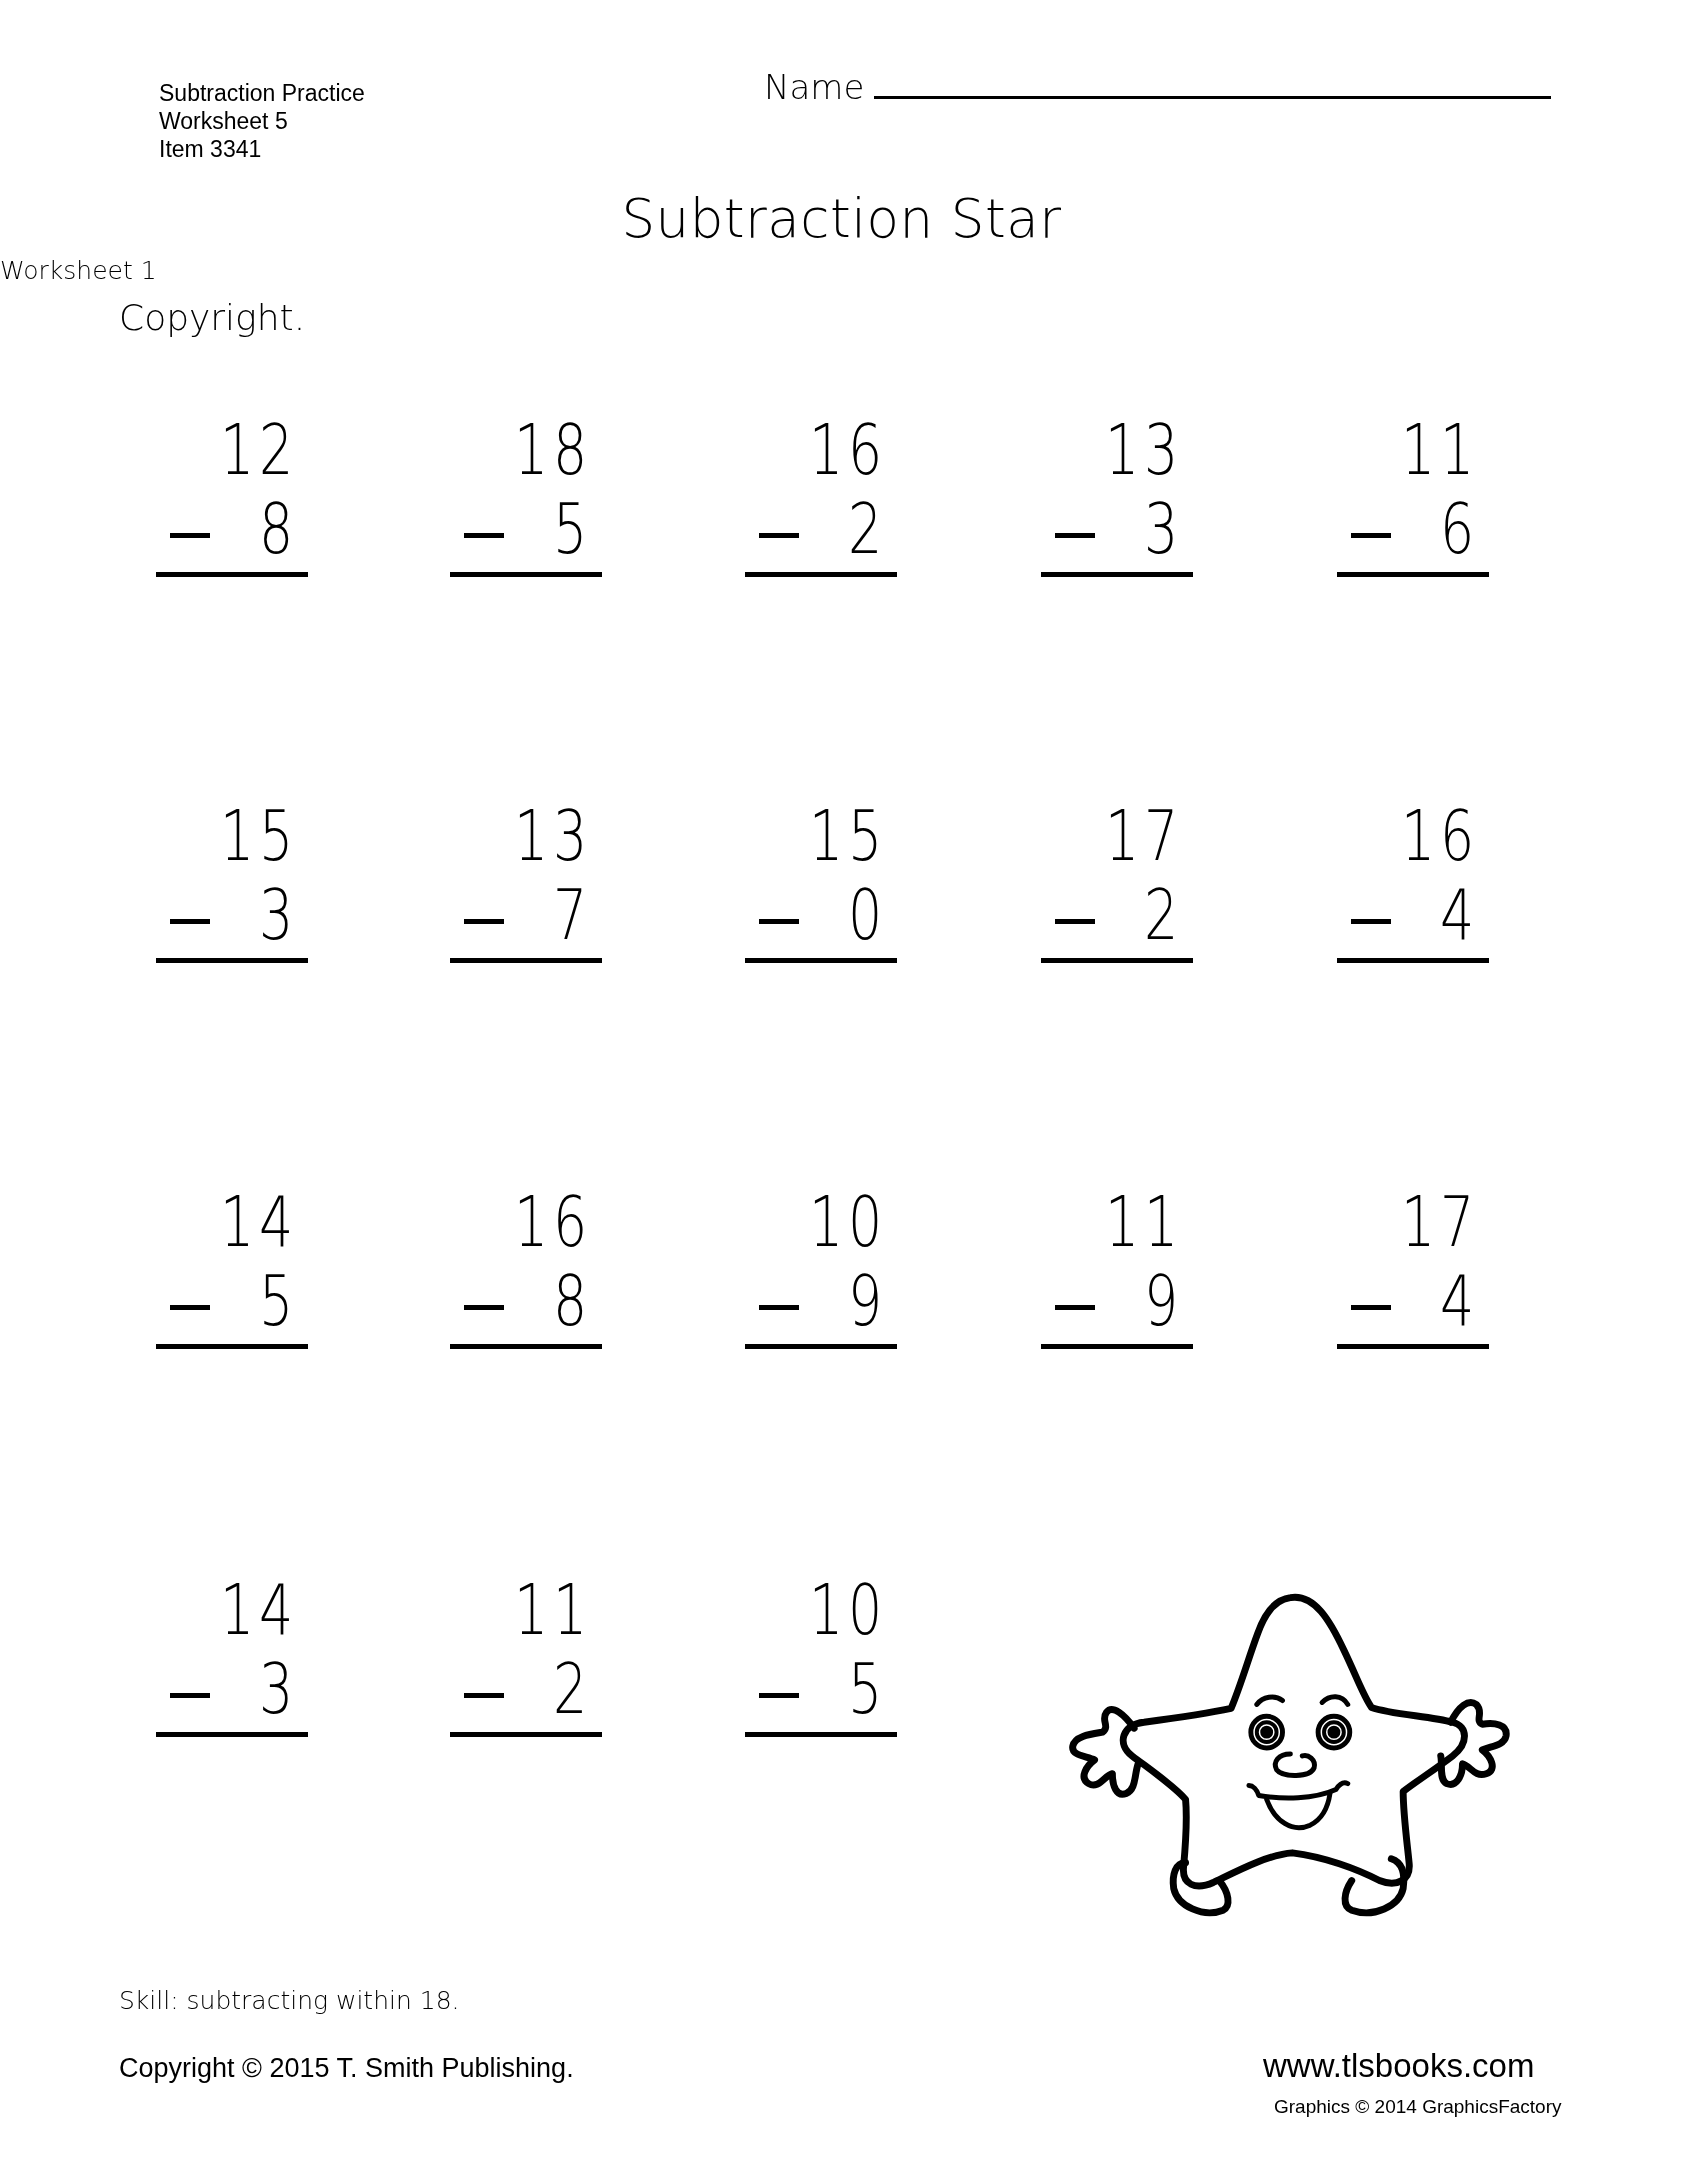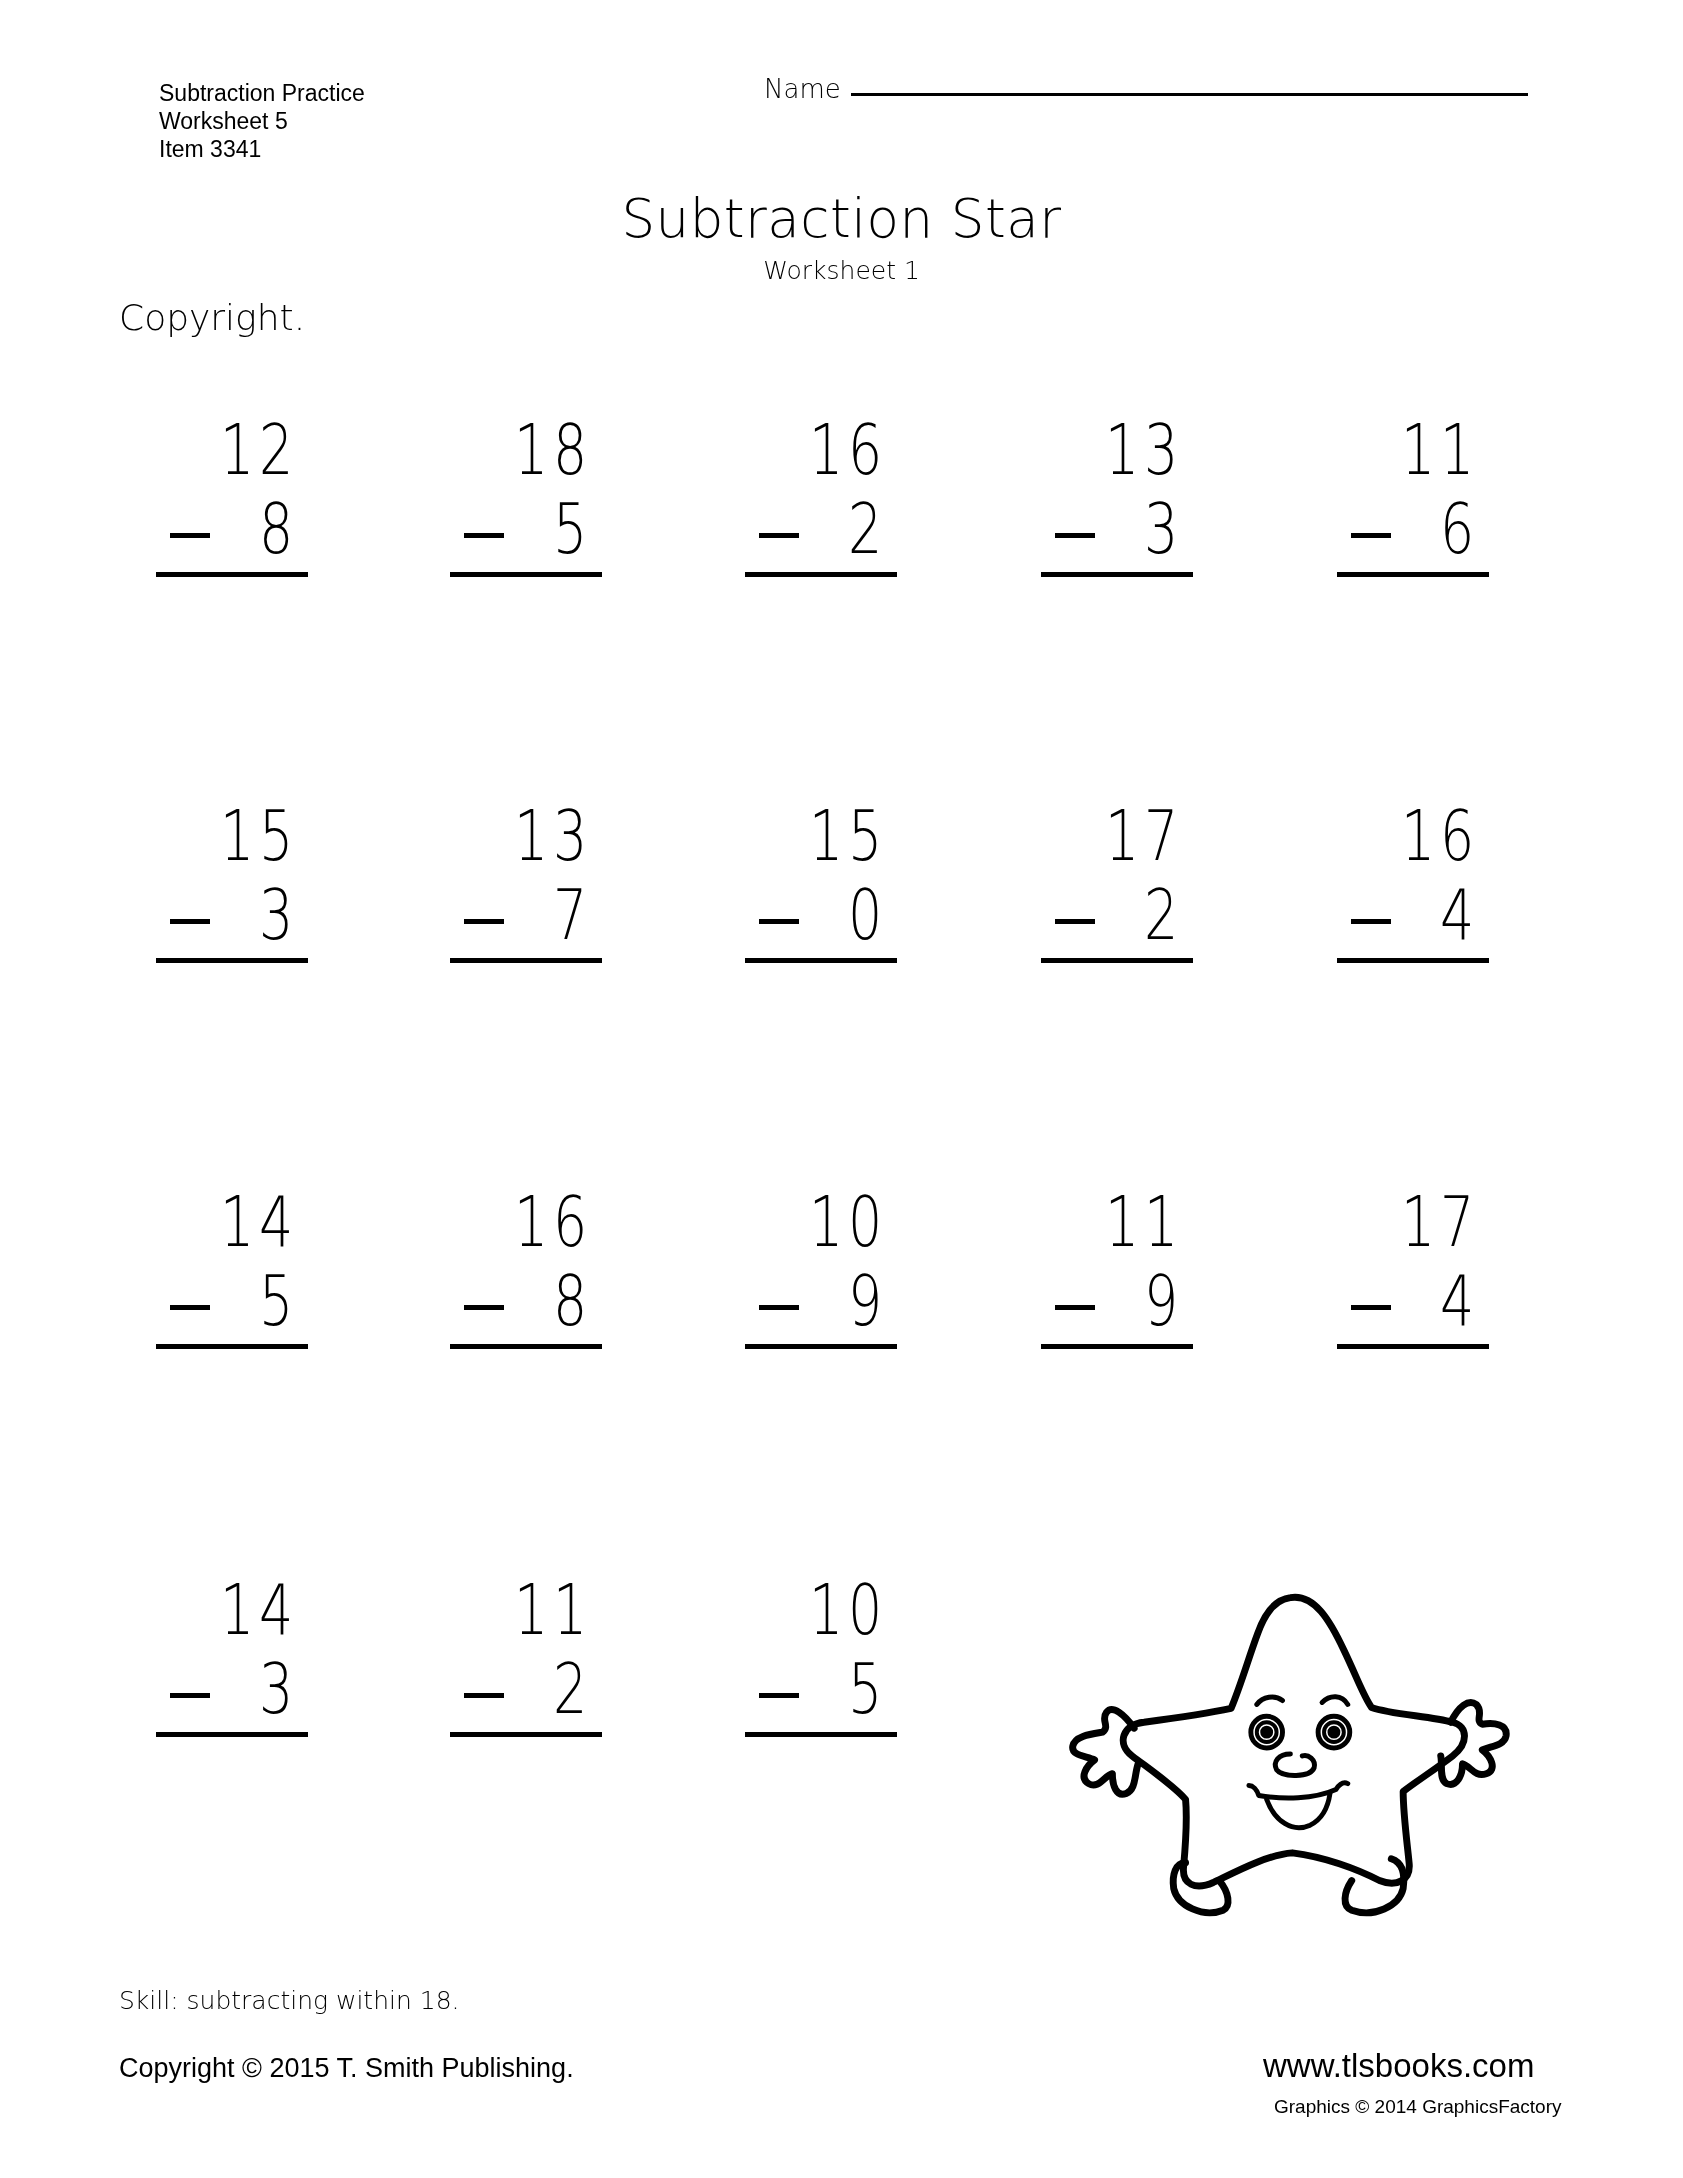--- a/index.html
+++ b/index.html
@@ -7,32 +7,32 @@
     width: 1683px; height: 2178px; position: relative; overflow: hidden;
     color: #000; font-family: "DejaVu Sans", sans-serif;
   }
   .abs { position: absolute; }
   .meta {
     left: 119px; top: 79px;
     font-family: "Liberation Sans", sans-serif; font-size: 23px; line-height: 28px;
   }
   .meta div { white-space: nowrap; margin-left: 40px; }
   .name-wrap {
-    left: 764px; top: 74px; display: flex; align-items: flex-end;
-    font-family: "DejaVu Sans", sans-serif; font-size: 26px; font-weight: 300;
+    left: 764px; top: 67px; display: flex; align-items: flex-end;
+    font-family: "DejaVu Sans", sans-serif; font-size: 34px; font-weight: 300;
   }
   .name-line {
     width: 677px; height: 0; border-bottom: 3px solid #000; margin-left: 10px; margin-bottom: 8px;
   }
   .title {
     left: 0; width: 1683px; top: 188px; text-align: center;
     font-family: "DejaVu Sans", sans-serif; font-size: 53px; font-weight: 300; letter-spacing: 0.5px;
   }
   .subtitle {
-    left: 0; width: 1683px; top: 256px; text-align: center;
+    left: 0; width: 1683px; top: 256px; text-align: left;
     font-family: "DejaVu Sans", sans-serif; font-size: 25px; font-weight: 300;
   }
   .instruction {
     left: 119px; top: 297px;
     font-family: "DejaVu Sans", sans-serif; font-size: 36px; font-weight: 300;
   }
   .problem { width: 152px; height: 158px; }
   .num {
     position: absolute; right: 10px;
     font-family: "DejaVu Sans", sans-serif; font-weight: 200; font-size: 69px; line-height: 69px;

